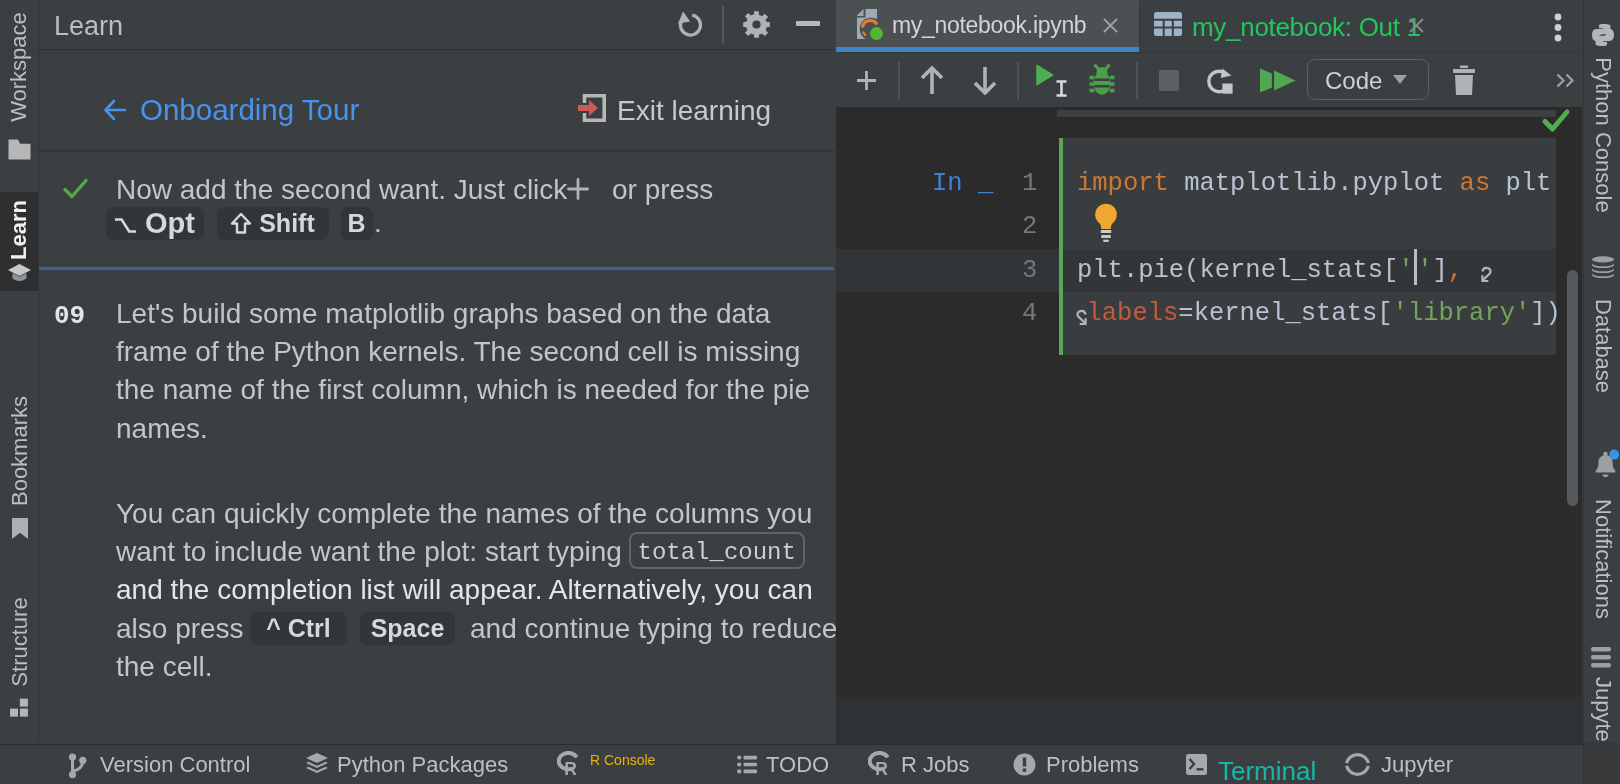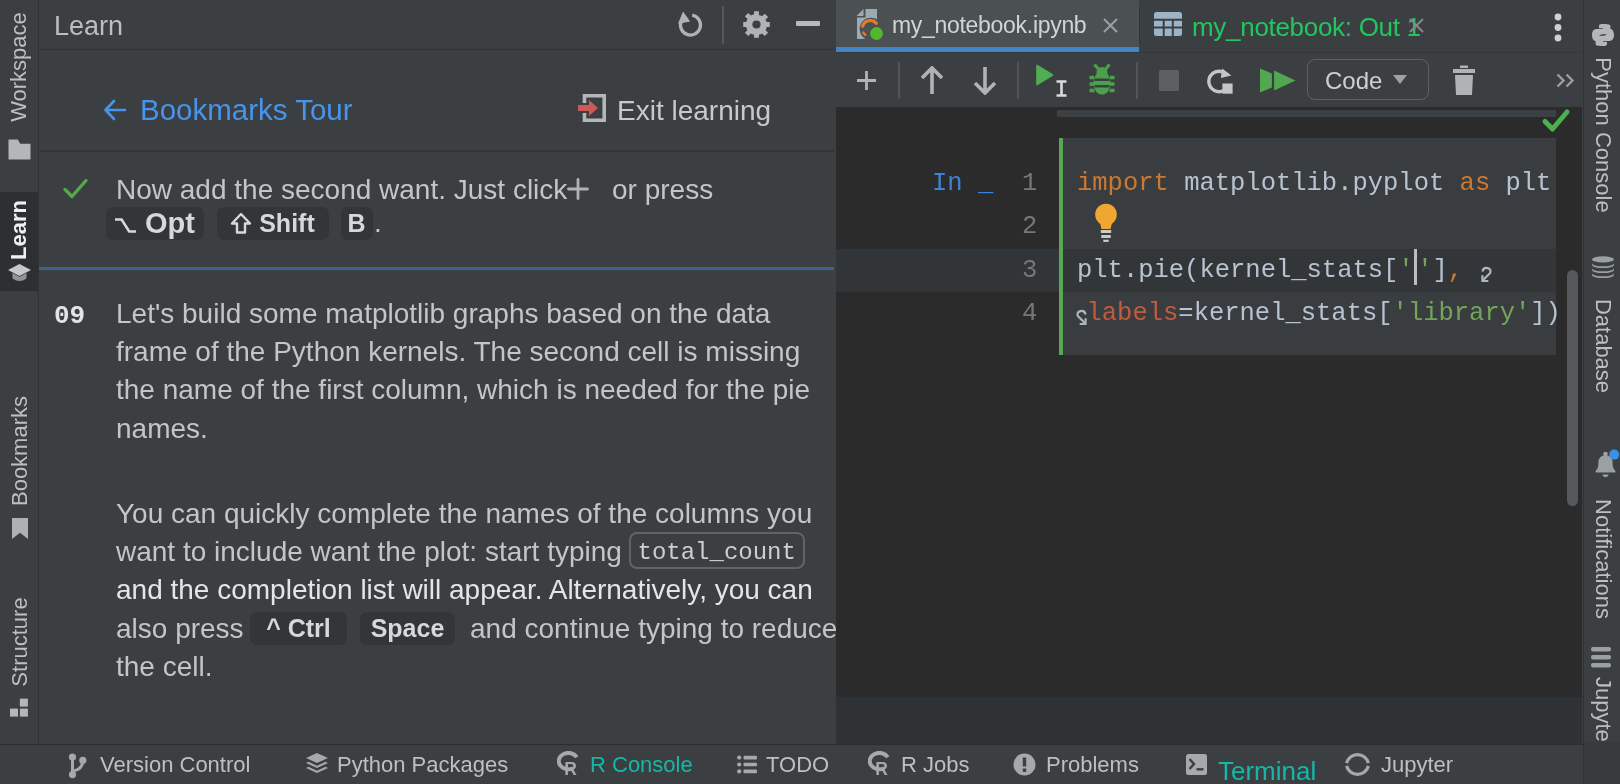--- a/index.html
+++ b/index.html
@@ -45,21 +45,21 @@
 <div class="abs" style="left:722px;top:6px;width:1.5px;height:38px;background:#55585a"></div>
 <div class="abs" style="left:742px;top:10px"><svg width="29" height="29" viewBox="0 0 24 24">
       <path fill="#b0b3b5" d="M10 1h4v3.1a8 8 0 0 1 2.6 1.1l2.2-2.2 2.8 2.8-2.2 2.2A8 8 0 0 1 20.5 10H23v4h-2.5a8 8 0 0 1-1.1 2.6l2.2 2.2-2.8 2.8-2.2-2.2a8 8 0 0 1-2.6 1.1V23h-4v-2.5a8 8 0 0 1-2.6-1.1l-2.2 2.2-2.8-2.8 2.2-2.2A8 8 0 0 1 3.5 14H1v-4h2.5a8 8 0 0 1 1.1-2.6L2.4 5.2l2.8-2.8 2.2 2.2A8 8 0 0 1 10 3.5Z"></path>
       <circle cx="12" cy="12" r="3.4" fill="#3c3f41"></circle>
     </svg></div>
 <div class="abs" style="left:796px;top:21px;width:24px;height:5px;background:#b7b9bb;border-radius:1px"></div>
 
 <div class="abs" style="left:103px;top:98px"><svg width="24" height="24" viewBox="0 0 24 24">
       <path fill="none" stroke="#4794ec" stroke-width="2.6" stroke-linecap="round" stroke-linejoin="round" d="M11 3 L2.5 12 L11 21 M3 12 L22 12"></path>
     </svg></div>
-<div class="abs nw" style="left:140px;top:93px;font-size:29.5px;color:#4794ec">Bookmarks Tour</div>
+<div class="abs nw" style="left:140px;top:93px;font-size:29.5px;color:#4794ec">Onboarding Tour</div>
 <div class="abs" style="left:576px;top:93px"><svg width="31" height="30" viewBox="0 0 31 30">
       <path fill="none" stroke="#b4b6b8" stroke-width="3.6" d="M8.5 10 L8.5 2.8 L28.2 2.8 L28.2 27.2 L8.5 27.2 L8.5 20"></path>
       <path fill="#cd5a56" d="M2 12 L13 12 L13 7 L22 15 L13 23 L13 18 L2 18 Z"></path>
     </svg></div>
 <div class="abs nw" style="left:617px;top:95px;font-size:28px;color:#c7c9cb">Exit learning</div>
 <div class="abs" style="left:39px;top:150px;width:795px;height:1.5px;background:#333638"></div>
 
 <div class="abs" style="left:62px;top:175px"><svg width="27" height="27" viewBox="0 0 27 27">
       <path fill="none" stroke="#57a64a" stroke-width="3.4" stroke-linecap="round" stroke-linejoin="round" d="M3 14.5 L10 21.5 L24 5.5"></path>
     </svg></div>
@@ -279,21 +279,21 @@
         <path d="M12 1 L23 6 L12 11 L1 6 Z"></path>
         <path d="M3.5 9.8 L1 11 L12 16 L23 11 L20.5 9.8 L12 13.7 Z"></path>
         <path d="M3.5 14.8 L1 16 L12 21 L23 16 L20.5 14.8 L12 18.7 Z"></path>
       </g>
     </svg></div>
 <div class="abs nw" style="left:337px;top:752px;font-size:22px;color:#bdbfc1">Python Packages</div>
 <div class="abs" style="left:557px;top:751px"><svg width="23" height="25" viewBox="0 0 23 25">
       <path fill="none" stroke="#a6a9ab" stroke-width="4" d="M19.8 6.2 A 9.6 8.2 0 1 0 16.2 17.2"></path>
       <text x="7.2" y="24" font-family="Liberation Sans" font-weight="bold" font-size="17.5" fill="#a6a9ab">R</text>
     </svg></div>
-<div class="abs nw" style="left:590px;top:752px;font-size:22px;color:#14b8a6">R Console</div>
+<div class="abs nw" style="left:590px;top:752px;font-size:14px;color:#eab308">R Console</div>
 <div class="abs" style="left:736.5px;top:755px"><svg width="20" height="19" viewBox="0 0 20 19">
       <g fill="#a6a9ab">
         <circle cx="2.2" cy="2.6" r="2.1"></circle>
         <circle cx="2.2" cy="9.5" r="2.1"></circle>
         <circle cx="2.2" cy="16.4" r="2.1"></circle>
         <rect x="6.5" y="0.8" width="13.5" height="3.6" rx="1"></rect>
         <rect x="6.5" y="7.7" width="13.5" height="3.6" rx="1"></rect>
         <rect x="6.5" y="14.6" width="13.5" height="3.6" rx="1"></rect>
       </g>
     </svg></div>

